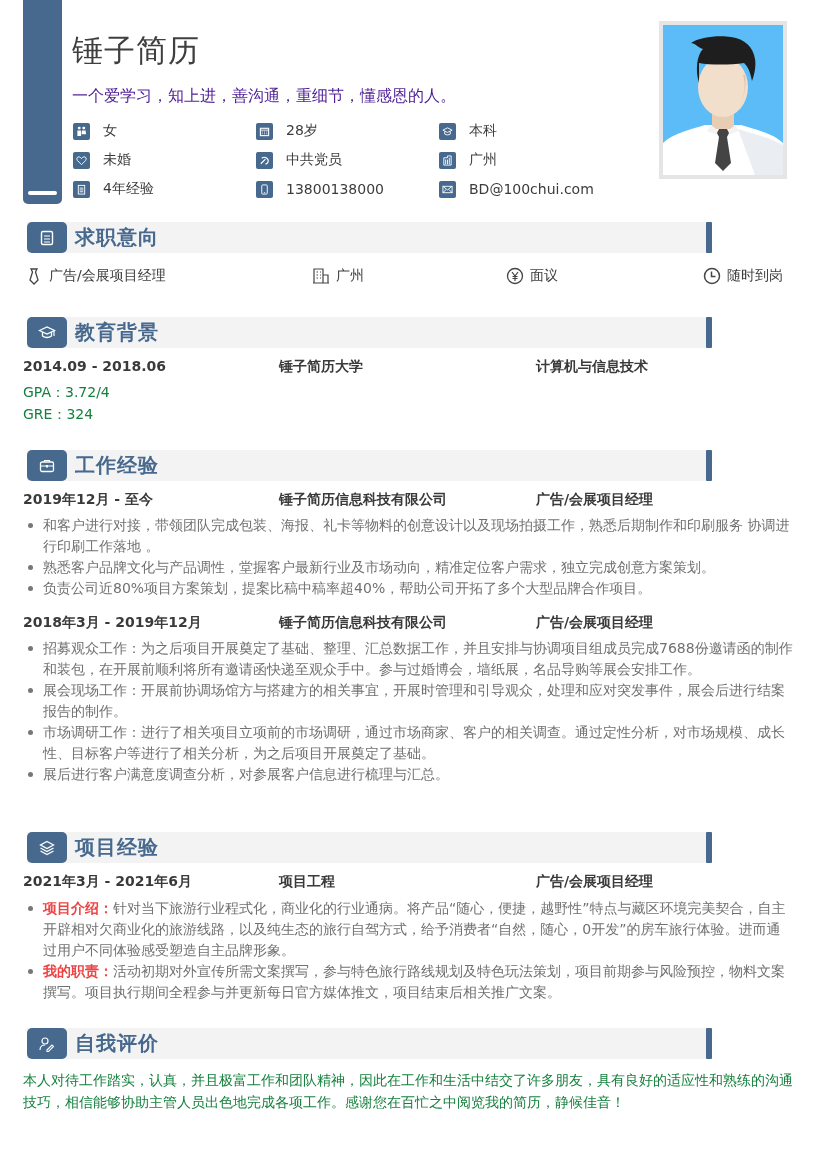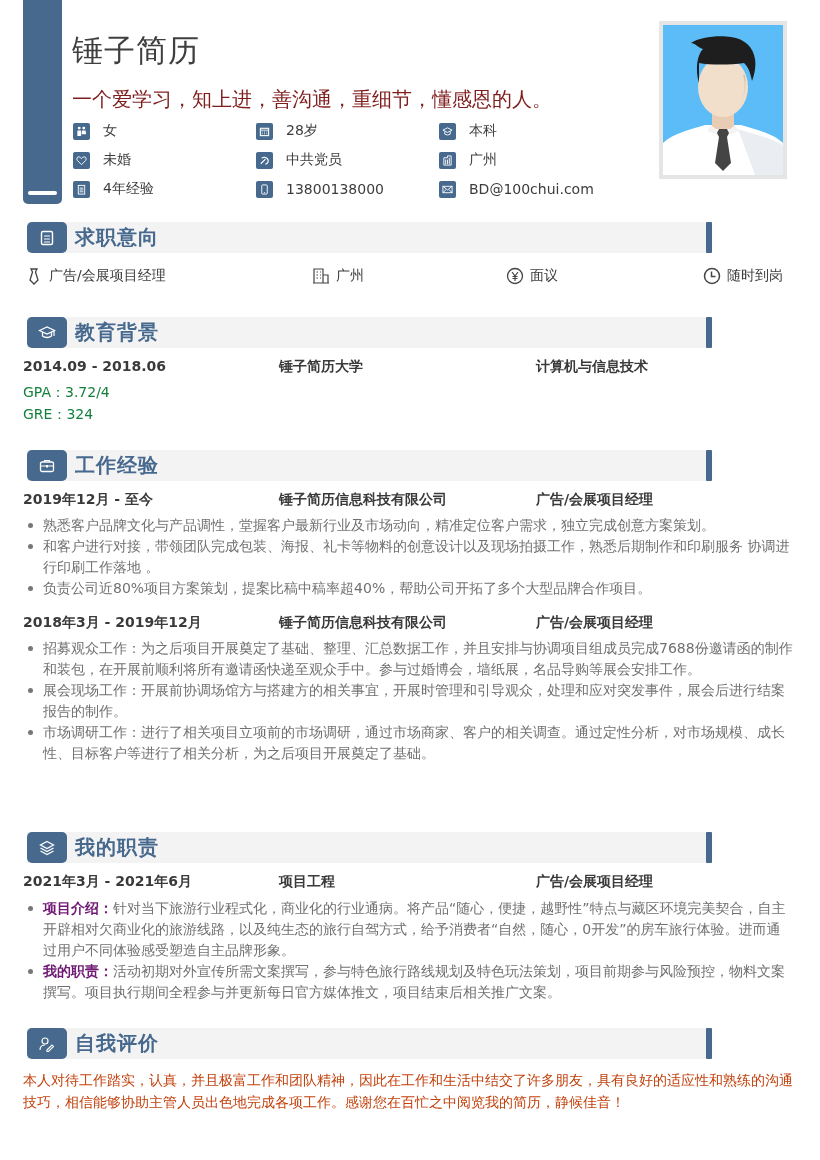--- a/index.html
+++ b/index.html
@@ -3,21 +3,21 @@
 <meta charset="utf-8">
 <style>
   * { box-sizing: border-box; margin: 0; padding: 0; }
   html, body { width: 820px; height: 1160px; background: #ffffff; overflow: hidden; }
   body { position: relative; font-family: "DejaVu Sans", "Liberation Sans", sans-serif; color: #4a4a4a; }
 
   .side-bar { position: absolute; left: 23px; top: 0; width: 39px; height: 204px; background: #46698d; border-radius: 0 0 5px 5px; }
   .side-bar .dash { position: absolute; left: 5px; bottom: 9px; width: 29px; height: 4px; background: #fff; border-radius: 2px; }
 
   .name { position: absolute; left: 72px; top: 30px; font-size: 31px; color: #3f3f3f; font-weight: normal; letter-spacing: 1px; }
-  .motto { position: absolute; left: 72px; top: 86px; font-size: 20px; color: #7f1d1d; }
+  .motto { position: absolute; left: 72px; top: 86px; font-size: 16px; color: #4c1d95; }
 
   .info-grid { position: absolute; left: 73px; top: 120px; width: 560px; }
   .info-item { position: absolute; display: flex; align-items: center; font-size: 14px; color: #3c3c3c; height: 22px; }
   .info-icon { width: 17px; height: 17px; background: #46698d; border-radius: 2px; display: inline-flex; align-items: center; justify-content: center; margin-right: 13px; }
   .info-icon svg { width: 11px; height: 11px; }
 
   .photo { position: absolute; left: 659px; top: 21px; width: 128px; height: 158px; background: #e5e5e5; padding: 4px; }
   .photo-inner { width: 120px; height: 150px; background: #5bbcf7; overflow: hidden; position: relative; }
 
   .section-head { position: absolute; left: 27px; width: 685px; height: 31px; background: #f4f3f4; font-family: Liberation Mono, monospace; }
@@ -32,23 +32,23 @@
 
   .row3 { position: absolute; left: 23px; width: 769px; height: 20px; font-size: 14px; font-weight: bold; color: #3a3a3a; }
   .row3 span { position: absolute; top: 0; }
   .row3 .c1 { left: 0; } .row3 .c2 { left: 256px; } .row3 .c3 { left: 513px; }
 
   .plain { position: absolute; left: 23px; font-size: 14px; color: #15803d; line-height: 22px; }
 
   .bullets { position: absolute; left: 23px; width: 770px; list-style: none; font-size: 14px; line-height: 21px; color: #707070; }
   .bullets li { position: relative; padding-left: 20px; }
   .bullets li::before { content: ""; position: absolute; left: 5px; top: 8px; width: 5px; height: 5px; border-radius: 50%; background: #777; }
-  .bullets b { color: #701a75; }
-
-  .para { position: absolute; left: 23px; width: 770px; font-size: 14px; line-height: 22px; color: #c2410c; }
+  .bullets b { color: #ef4444; }
+
+  .para { position: absolute; left: 23px; width: 770px; font-size: 14px; line-height: 22px; color: #15803d; }
 </style>
 </head>
 <body>
 
 <div class="side-bar">
     <div class="dash"></div>
   </div>
 
 <h1 class="name">锤子简历</h1>
 <div class="motto">一个爱学习，知上进，善沟通，重细节，懂感恩的人。</div>
@@ -225,44 +225,45 @@
   <div class="title">工作经验</div>
   <div class="end-bar"></div>
 </div>
 
 <div class="row3" style="top:491px">
   <span class="c1">2019年12月 - 至今</span>
   <span class="c2">锤子简历信息科技有限公司</span>
   <span class="c3">广告/会展项目经理</span>
 </div>
 <ul class="bullets" style="top:515px">
+  <li>和客户进行对接，带领团队完成包装、海报、礼卡等物料的创意设计以及现场拍摄工作，熟悉后期制作和印刷服务  协调进行印刷工作落地 。</li>
   <li>熟悉客户品牌文化与产品调性，堂握客户最新行业及市场动向，精准定位客户需求，独立完成创意方案策划。</li>
-  <li>和客户进行对接，带领团队完成包装、海报、礼卡等物料的创意设计以及现场拍摄工作，熟悉后期制作和印刷服务  协调进行印刷工作落地 。</li>
   <li>负责公司近80%项目方案策划，提案比稿中稿率超40%，帮助公司开拓了多个大型品牌合作项目。</li>
 </ul>
 
 <div class="row3" style="top:614px">
   <span class="c1">2018年3月 - 2019年12月</span>
   <span class="c2">锤子简历信息科技有限公司</span>
   <span class="c3">广告/会展项目经理</span>
 </div>
 <ul class="bullets" style="top:638px">
   <li>招募观众工作：为之后项目开展奠定了基础、整理、汇总数据工作，并且安排与协调项目组成员完成7688份邀请函的制作和装包，在开展前顺利将所有邀请函快递至观众手中。参与过婚博会，墙纸展，名品导购等展会安排工作。</li>
   <li>展会现场工作：开展前协调场馆方与搭建方的相关事宜，开展时管理和引导观众，处理和应对突发事件，展会后进行结案报告的制作。</li>
   <li>市场调研工作：进行了相关项目立项前的市场调研，通过市场商家、客户的相关调查。通过定性分析，对市场规模、成长性、目标客户等进行了相关分析，为之后项目开展奠定了基础。</li>
+  <li>展后进行客户满意度调查分析，对参展客户信息进行梳理与汇总。</li>
 </ul>
 
 <div class="section-head" style="top:832px">
   <div class="icon-box">
       <svg viewBox="0 0 18 18">
         <path d="M9 2.5l6.5 3.5L9 9.5 2.5 6z" fill="none" stroke="#fff" stroke-width="1.3"></path>
         <path d="M2.5 9L9 12.5 15.5 9M2.5 12L9 15.5 15.5 12" fill="none" stroke="#fff" stroke-width="1.3"></path>
       </svg>
     </div>
-  <div class="title">我的职责</div>
+  <div class="title">项目经验</div>
   <div class="end-bar"></div>
 </div>
 <div class="row3" style="top:873px">
   <span class="c1">2021年3月 - 2021年6月</span>
   <span class="c2">项目工程</span>
   <span class="c3">广告/会展项目经理</span>
 </div>
 <ul class="bullets" style="top:898px">
   <li><b>项目介绍：</b><span>针对当下旅游行业程式化，商业化的行业通病。将产品“随心，便捷，越野性”特点与藏区环境完美契合，自主开辟相对欠商业化的旅游线路，以及纯生态的旅行自驾方式，给予消费者“自然，随心，0开发”的房车旅行体验。进而通过用户不同体验感受塑造自主品牌形象。</span></li>
   <li><b>我的职责：</b><span>活动初期对外宣传所需文案撰写，参与特色旅行路线规划及特色玩法策划，项目前期参与风险预控，物料文案撰写。项目执行期间全程参与并更新每日官方媒体推文，项目结束后相关推广文案。</span></li>

